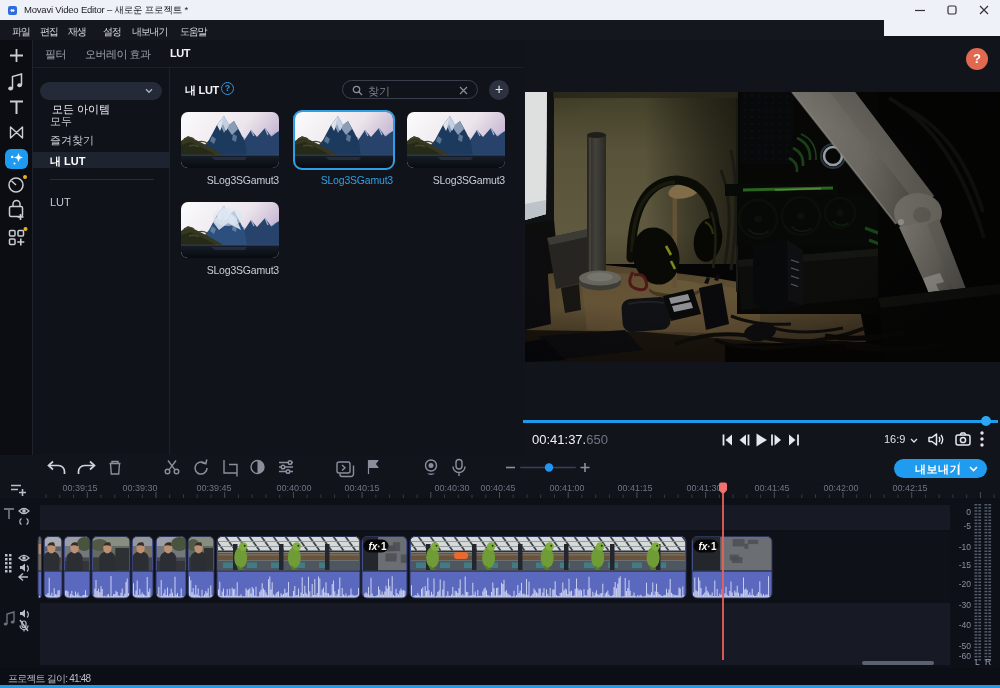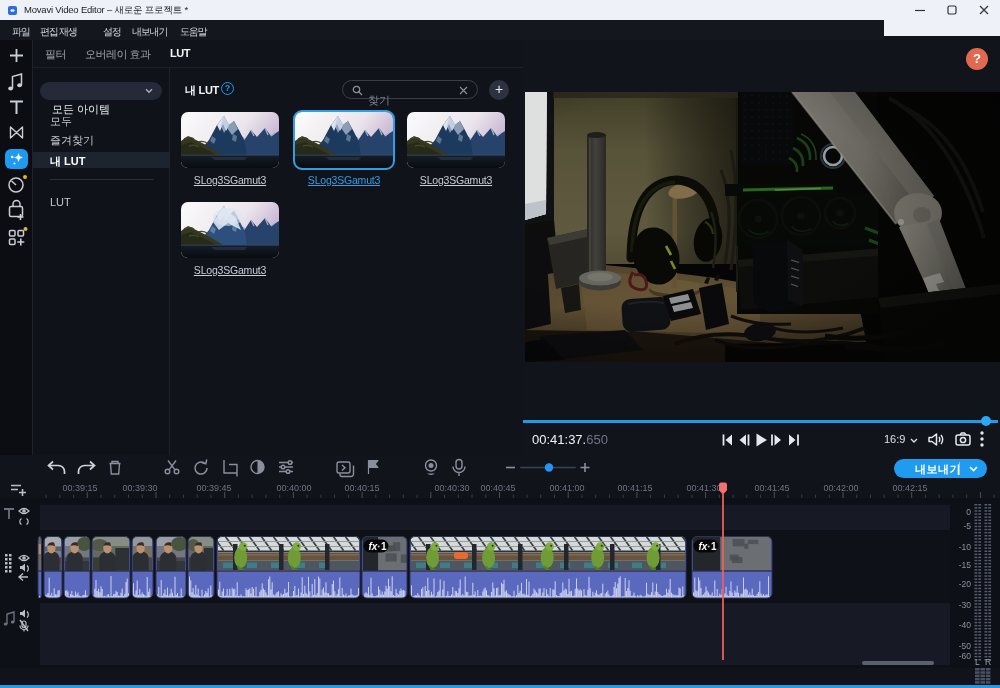--- a/index.html
+++ b/index.html
@@ -28,21 +28,21 @@
 .listitem { left:17px; }
 #selrow { left:0; top:84px; width:137px; height:16px; background:#1e2330; }
 #listsep { left:17px; top:111px; width:104px; height:1px; background:#2a2e39; }
 
 #content { left:170px; top:68px; width:353px; height:387px; background:#11131a; }
 
 #searchbox { left:172px; top:12px; width:136px; height:19px; border:1px solid #3a3f4b; border-radius:10px; color:#7a8090; font-size:11px; }
 #plusbtn { left:319px; top:12px; width:20px; height:20px; border-radius:10px; background:#2c3240; color:#e8eaf0; text-align:center; font-size:14px; line-height:19px; }
 
 .thumb { width:98px; height:56px; border-radius:7px; overflow:hidden; background:#223; }
-.thumblabel { width:98px; text-align:center; font-size:10.5px; color:#c9cdd6; letter-spacing:-0.2px;text-decoration:underline; }
+.thumblabel { width:98px; text-align:right; font-size:10.5px; color:#c9cdd6; letter-spacing:-0.2px; }
 
 
 #preview { left:523px; top:40px; width:477px; height:415px; background:#12141b; }
 #video { left:2px; top:52px; width:475px; height:270px; background:#0a0a08; overflow:hidden; }
 #helpbtn { left:443px; top:8px; width:22px; height:22px; border-radius:11px; background:#e06950; color:#fff; text-align:center; font-size:13px; font-weight:bold; line-height:22px; }
 #scrub { left:0px; top:380px; width:475px; height:3px; background:#1e9be8; }
 #scrubknob { left:458px; top:376px; width:10px; height:10px; border-radius:5px; background:#2aa7f5; }
 #timecode { left:9px; top:392px; font-size:13px; color:#f0f2f5; }
 #timecode .ms { color:#6f7582; }
 
@@ -80,21 +80,21 @@
         <rect x="2" y="2" width="8" height="8" rx="1.5" fill="none" stroke="#333" stroke-width="1.2"></rect>
       </svg>
     <svg class="abs" style="left:978px;top:4px;" width="12" height="12" viewBox="0 0 12 12">
         <path d="M2 2l8 8M10 2l-8 8" stroke="#333" stroke-width="1.2"></path>
       </svg>
   </div>
 
   <div id="menubar" class="abs">
     <span style="left:12px;">파일</span>
     <span style="left:40px;">편집</span>
-    <span style="left:59px;">재생</span>
+    <span style="left:68px;">재생</span>
     <span style="left:103px;">설정</span>
     <span style="left:132px;">내보내기</span>
     <span style="left:180px;">도움말</span>
   </div>
 
   <div id="sidebar" class="abs"></div>
   <svg class="abs" style="left:0;top:40px;" width="33" height="415" viewBox="0 0 33 415">
       <path d="M16.5 9 v13 M10 15.5 h13" stroke="#c9cdd4" stroke-width="1.8"></path>
       <g stroke="#c9cdd4" stroke-width="1.5" fill="none">
         <path d="M12.5 48.5 V36.5 l9-2.5 V45"></path>
@@ -146,21 +146,21 @@
   </div>
 
   <div id="content" class="abs">
     <div class="abs" style="left:15px; top:15px; font-size:11px; font-weight:bold; color:#f2f4f7; letter-spacing:-0.3px;">내 LUT</div>
     <div class="abs" style="left:51px; top:14px; width:13px; height:13px; border:1.5px solid #1e9bf0; border-radius:7px; color:#1e9bf0; font-size:9px; font-weight:bold; text-align:center; line-height:10px;">?</div>
     <div id="searchbox" class="abs">
       <svg style="position:absolute;left:9px;top:4px;" width="11" height="11" viewBox="0 0 11 11">
           <circle cx="4.5" cy="4.5" r="3.2" fill="none" stroke="#8a8f9a" stroke-width="1.3"></circle>
           <path d="M7 7l3 3" stroke="#8a8f9a" stroke-width="1.3"></path>
         </svg>
-      <span style="position:absolute;left:25px;top:12px;">찾기</span>
+      <span style="position:absolute;left:25px;top:3px;">찾기</span>
       <svg style="position:absolute;right:9px;top:5px;" width="9" height="9" viewBox="0 0 9 9">
           <path d="M1 1l7 7M8 1l-7 7" stroke="#8a8f9a" stroke-width="1.2"></path>
         </svg>
     </div>
     <div id="plusbtn" class="abs">+</div>
 
     <div class="thumb abs" style="left:11px; top:44px;"><svg width="98" height="56" viewBox="0 0 98 56" preserveAspectRatio="none">
           <defs>
             <linearGradient id="skya" x1="0" y1="0" x2="1" y2="0.45">
               <stop offset="0" stop-color="#fbfbfc"></stop>
@@ -1258,14 +1258,17 @@
       <rect x="25.0" y="183.2" width="4.6" height="2.5" fill="#4a5162"></rect>
       <rect x="30.4" y="183.2" width="4.6" height="2.5" fill="#4a5162"></rect>
       <rect x="35.8" y="183.2" width="4.6" height="2.5" fill="#4a5162"></rect>
     </svg>
 
   <div id="playhead" class="abs"></div>
   <svg class="abs" style="left:716px;top:482px;" width="14" height="14" viewBox="0 0 14 14">
       <path d="M3 2.5 a2 2 0 0 1 2-2 h4 a2 2 0 0 1 2 2 v5.8 l-4 4.2 -4-4.2 z" fill="#f0716e"></path>
     </svg>
 
+  <div id="statusbar" class="abs">
+      <span style="position:absolute;left:8px;top:4px;letter-spacing:-0.8px;">프로젝트 길이: 41:48</span>
+    </div>
   <div id="bottomline" class="abs"></div>
 </div>
 
 </body></html>

